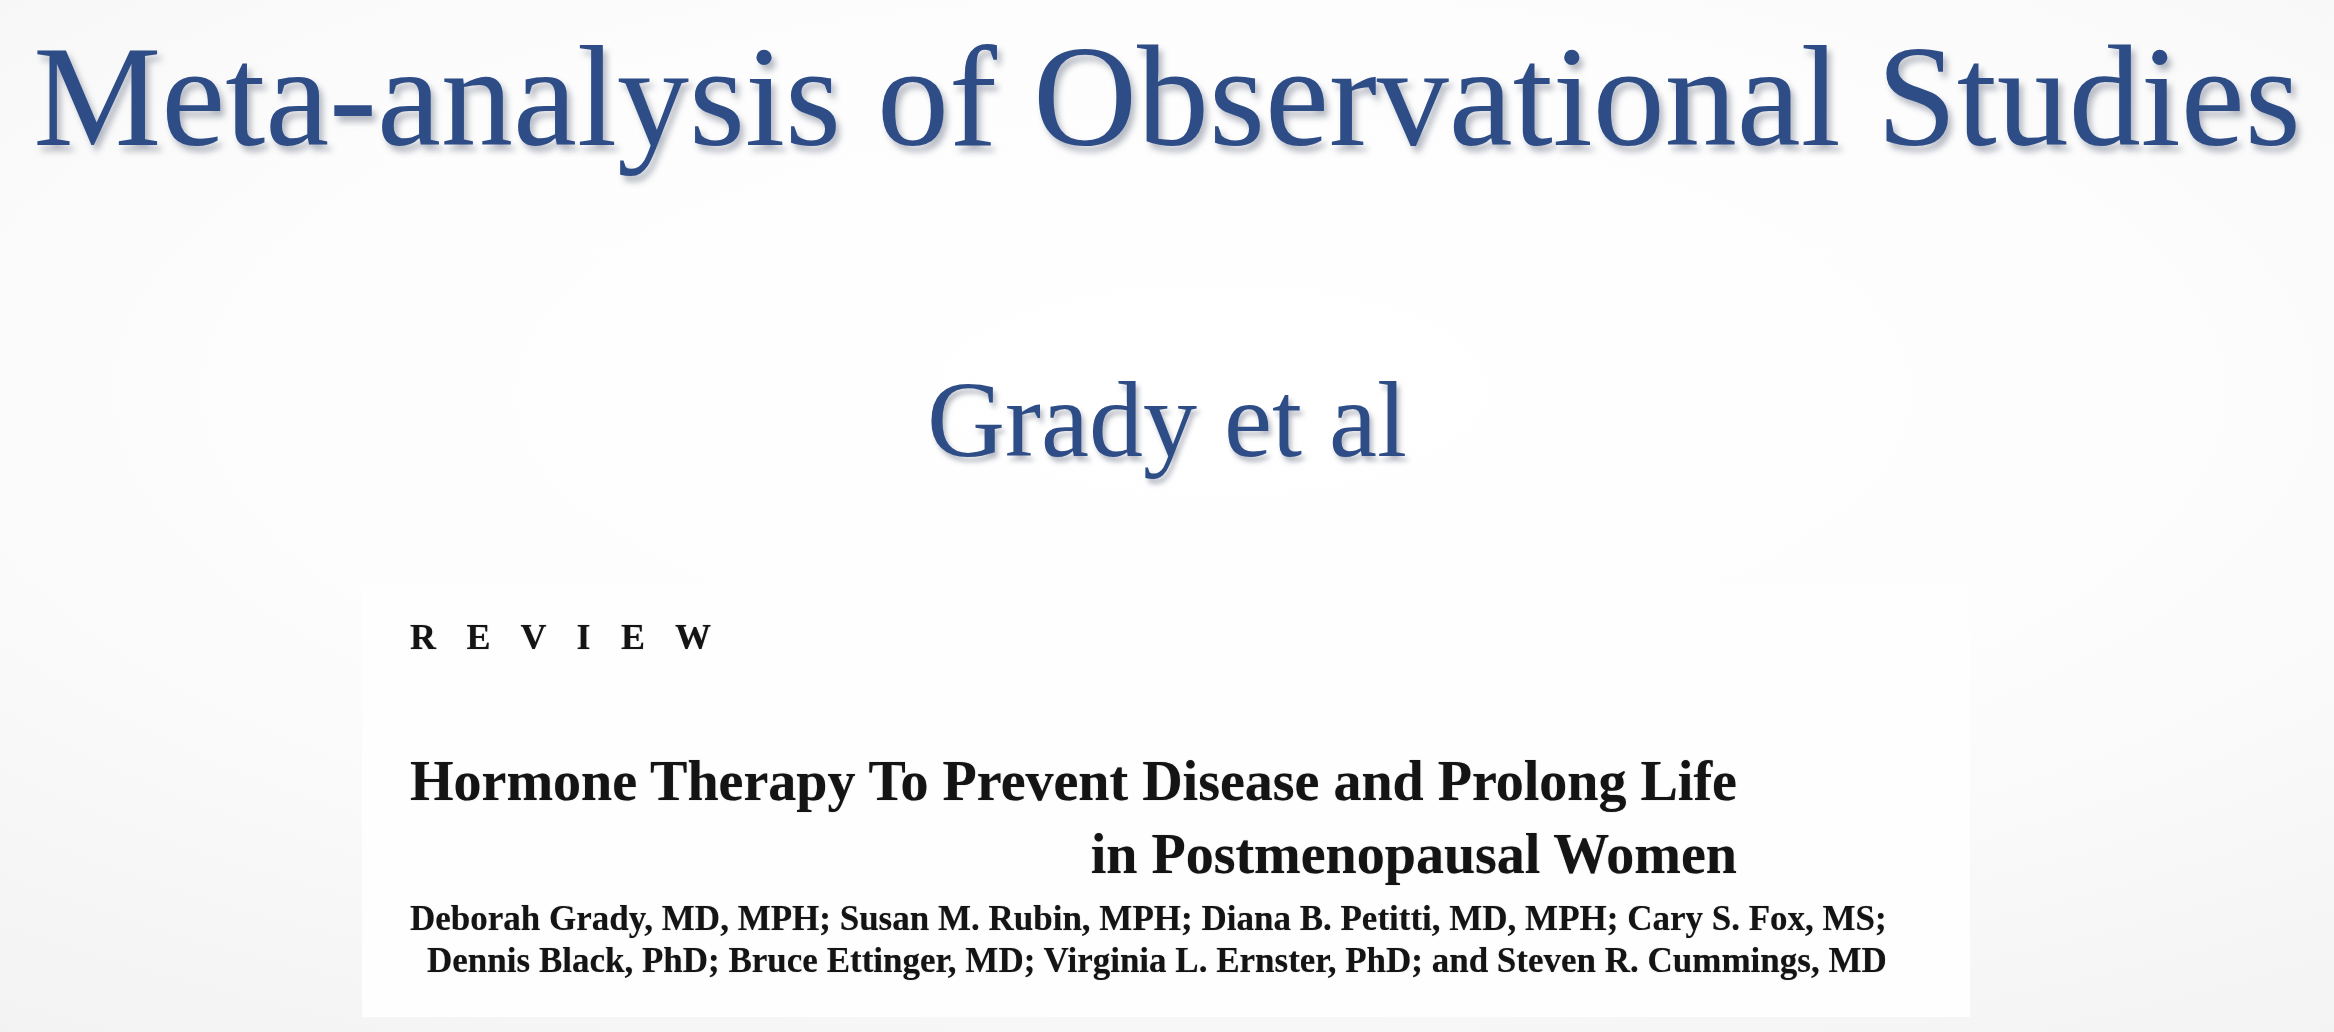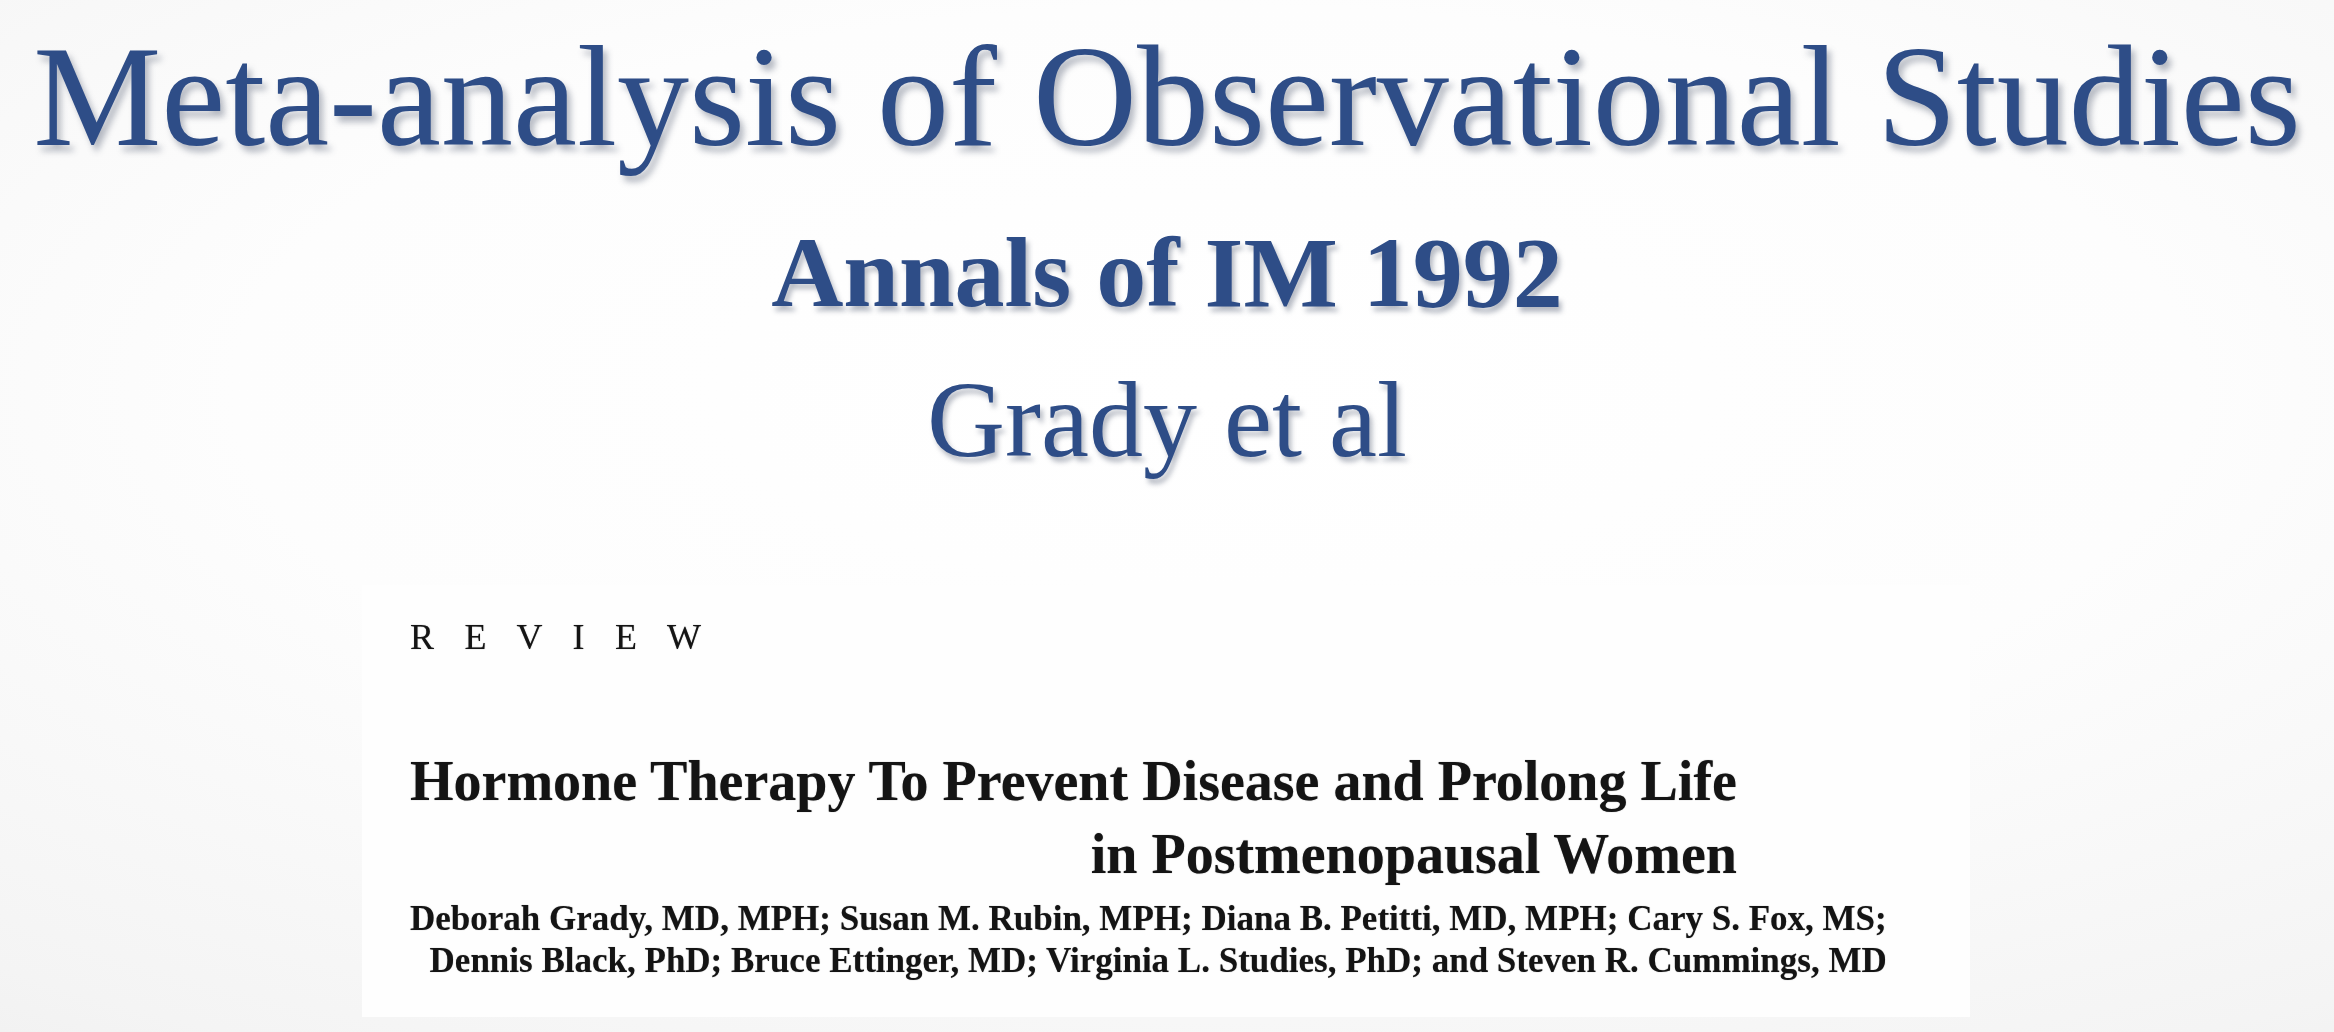--- a/index.html
+++ b/index.html
@@ -75,21 +75,21 @@
   }
   .article-panel * {
     color: var(--ink, #141414);
   }
   .review-label {
     position: absolute;
     left: 48px;
     top: 34px;
     font-size: 36px;
     line-height: 1;
-    font-weight: 400;
+    font-weight: 700;
     letter-spacing: 0.30em;
     white-space: nowrap;
     text-shadow: 0 0 1px rgba(20, 20, 20, 0.55);
   }
   .article-title {
     position: absolute;
     left: 48px;
     top: 160px;
     font-size: 56px;
     line-height: 73px;
@@ -111,32 +111,31 @@
   }
   .line { display: block; }
 </style>
 </head>
 <body>
 
 <div class="slide">
 
   <div class="slide-title">Meta-analysis of Observational Studies</div>
 
-  <div class="slide-subtitle">Annals of IM 1992</div>
 
   <div class="slide-byline">Grady et al</div>
 
   <div class="article-panel">
 
     <div class="review-label">R E V I E W</div>
 
     <div class="article-title">
       <span class="line">Hormone Therapy To Prevent Disease and Prolong Life</span>
       <span class="line">in Postmenopausal Women</span>
     </div>
 
     <div class="article-authors">
       <span class="line">Deborah Grady, MD, MPH; Susan M. Rubin, MPH; Diana B. Petitti, MD, MPH; Cary S. Fox, MS;</span>
-      <span class="line">Dennis Black, PhD; Bruce Ettinger, MD; Virginia L. Studies, PhD; and Steven R. Cummings, MD</span>
+      <span class="line">Dennis Black, PhD; Bruce Ettinger, MD; Virginia L. Ernster, PhD; and Steven R. Cummings, MD</span>
     </div>
 
   </div>
 </div>
 
 </body></html>

